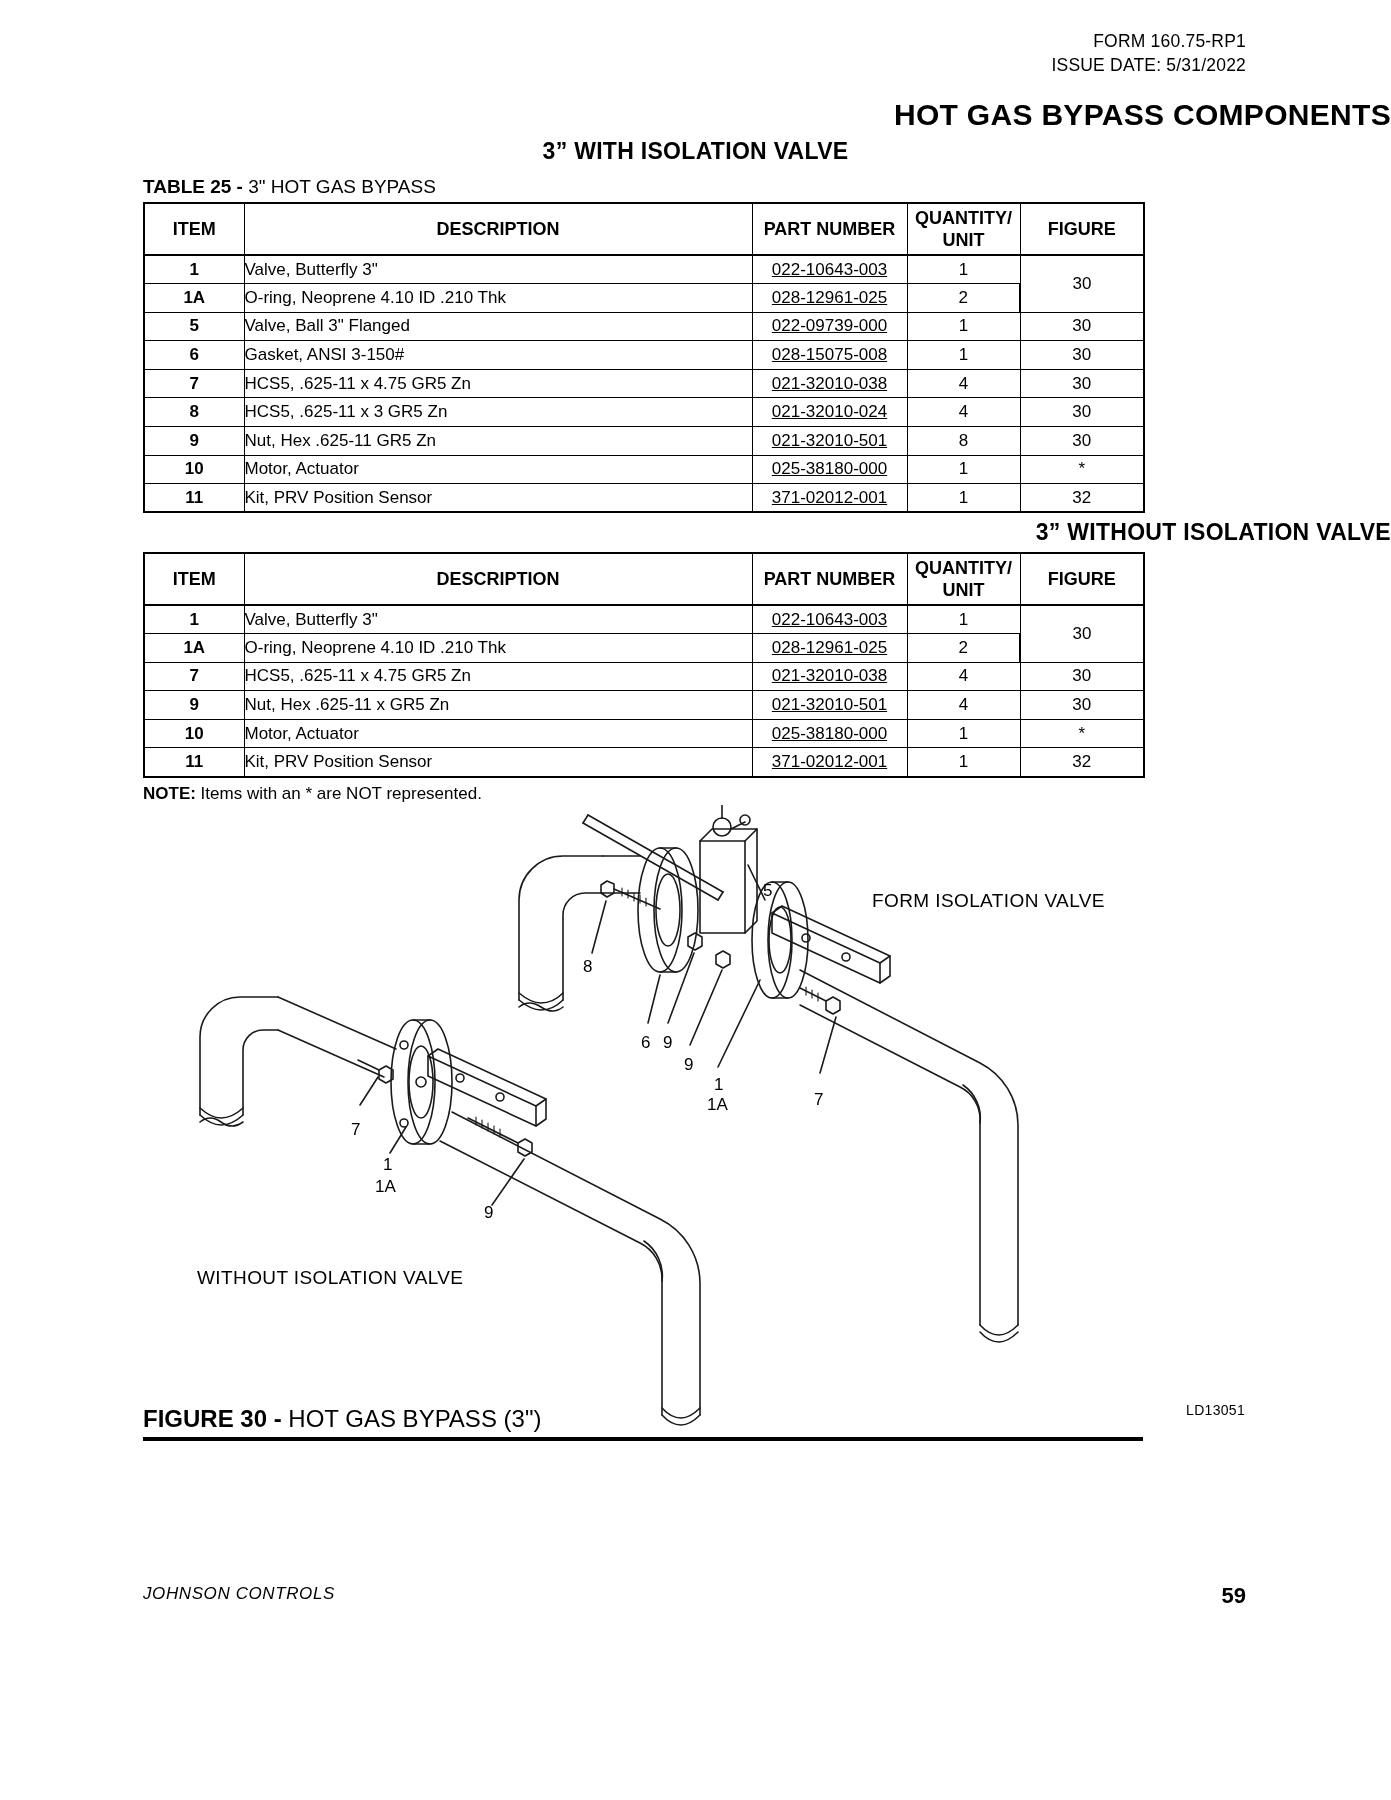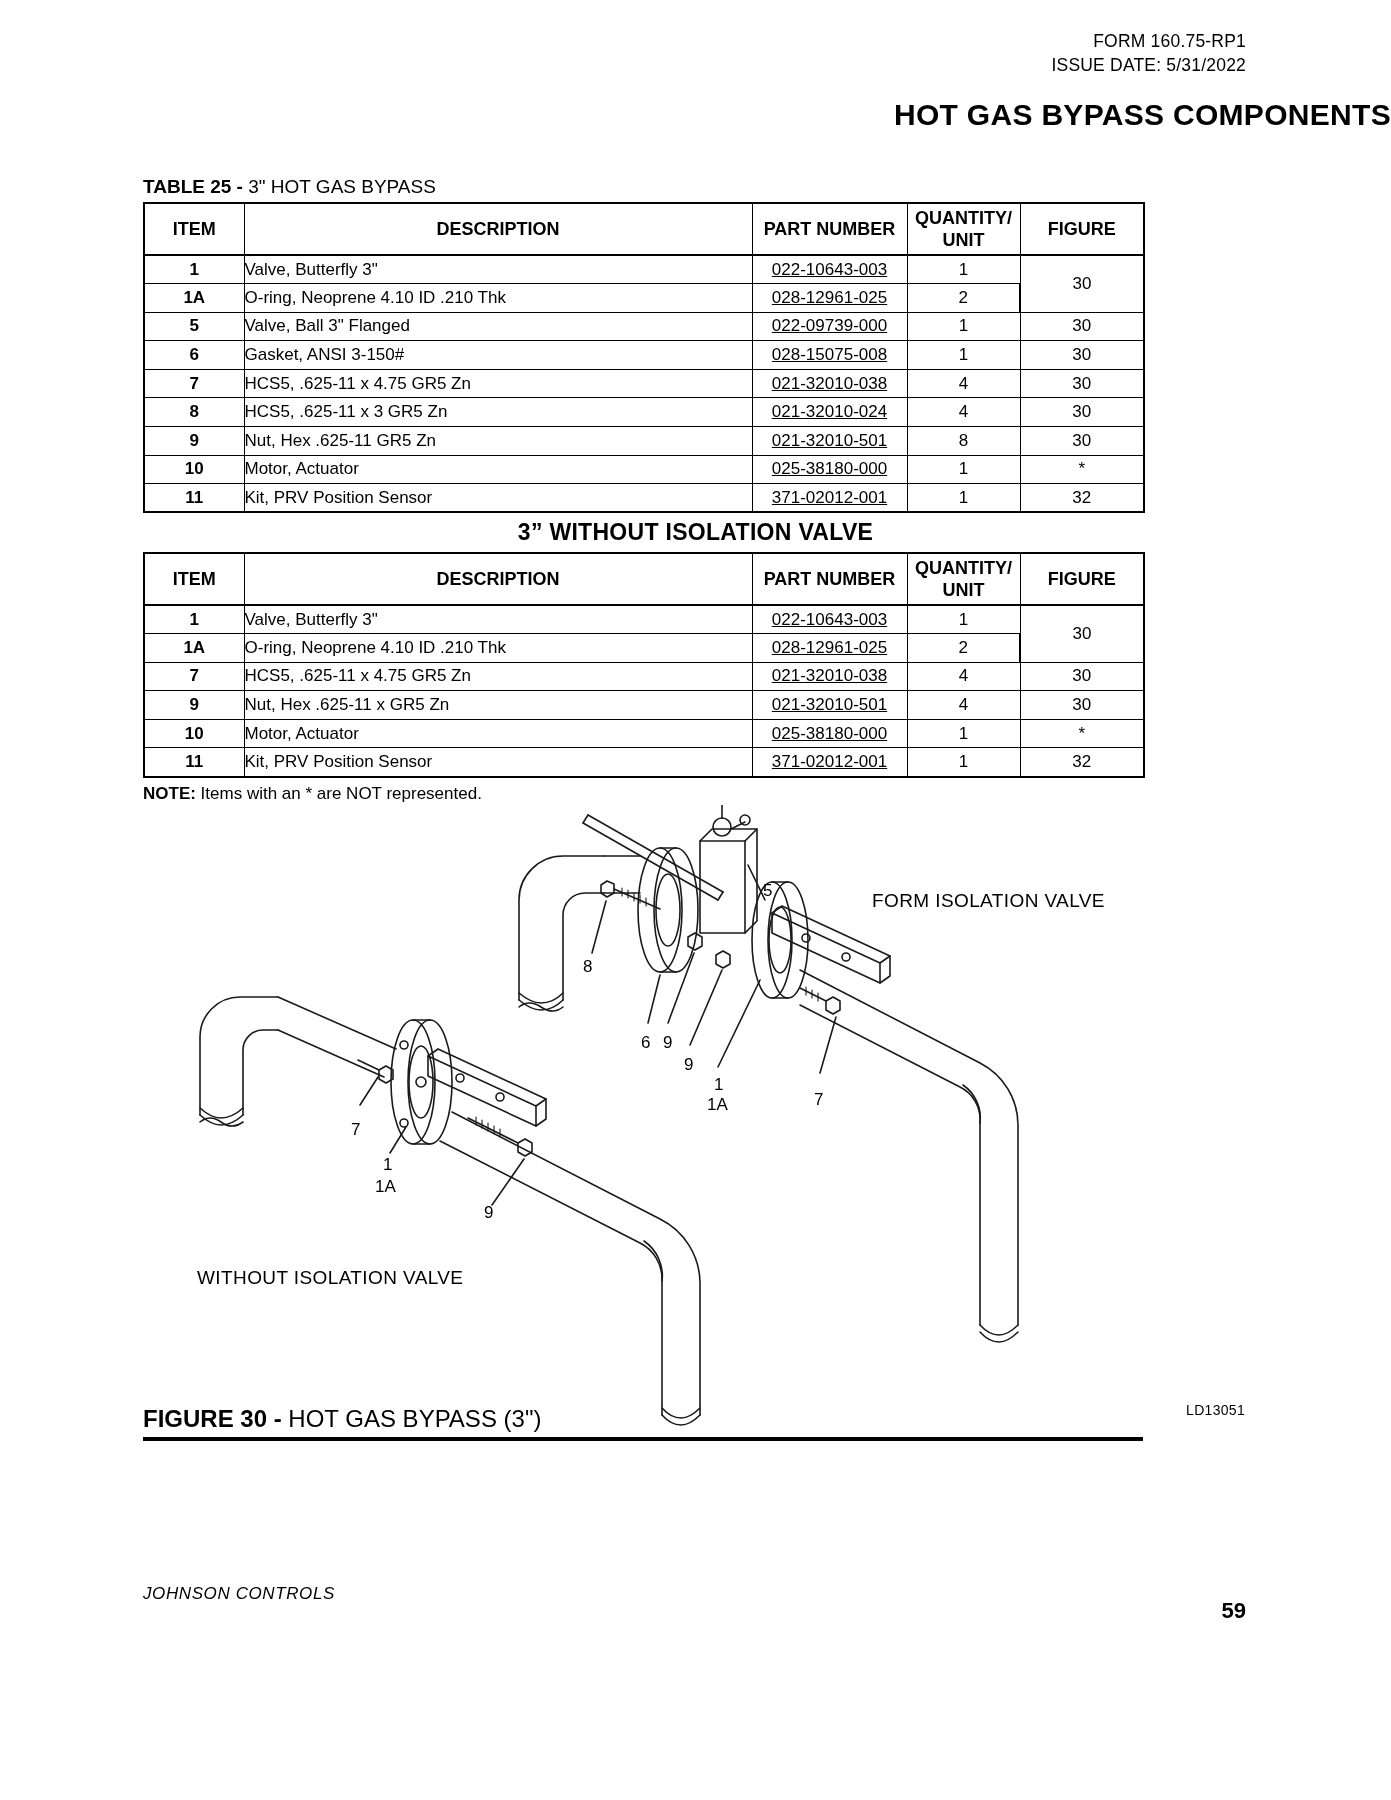--- a/index.html
+++ b/index.html
@@ -45,21 +45,21 @@
     position: absolute;
     top: 138px; left: 0; right: 0;
     text-align: center;
     font-size: 23px;
     font-weight: bold;
     letter-spacing: 0.3px;
   }
   .sub-title-2 {
     position: absolute;
     top: 519px; left: 0; right: 0;
-    text-align: center;
+    text-align: right;
     font-size: 23px;
     font-weight: bold;
     letter-spacing: 0.3px;
   }
 
   .table-caption {
     position: absolute;
     top: 176px; left: 143px;
     font-size: 19px;
   }
@@ -161,38 +161,39 @@
   
   .footer-left {
     position: absolute;
     bottom: 196px; left: 143px;
     font-size: 17px;
     letter-spacing: 0.6px;
     font-style: italic;
   }
   .footer-right {
     position: absolute;
-    bottom: 176px; right: 145px;
+    bottom: 191px; right: 145px;
     font-size: 22px;
     font-weight: bold;
   }
 
   svg.drawing { position: absolute; top: 0; left: 0; }
 </style>
 </head>
 <body>
 
 <div class="page">
 
   <div class="doc-header">
     <div>FORM 160.75-RP1</div>
     <div>ISSUE DATE: 5/31/2022</div>
   </div>
 
   <div class="main-title">HOT GAS BYPASS COMPONENTS</div>
+  <div class="sub-title">3” WITH ISOLATION VALVE</div>
 
   <div class="table-caption">
     <b>TABLE 25 -</b><span> 3" HOT GAS BYPASS</span>
   </div>
 
   <table class="parts t1">
     <colgroup>
       <col class="w-item">
         <col class="w-desc">
         <col class="w-part">

